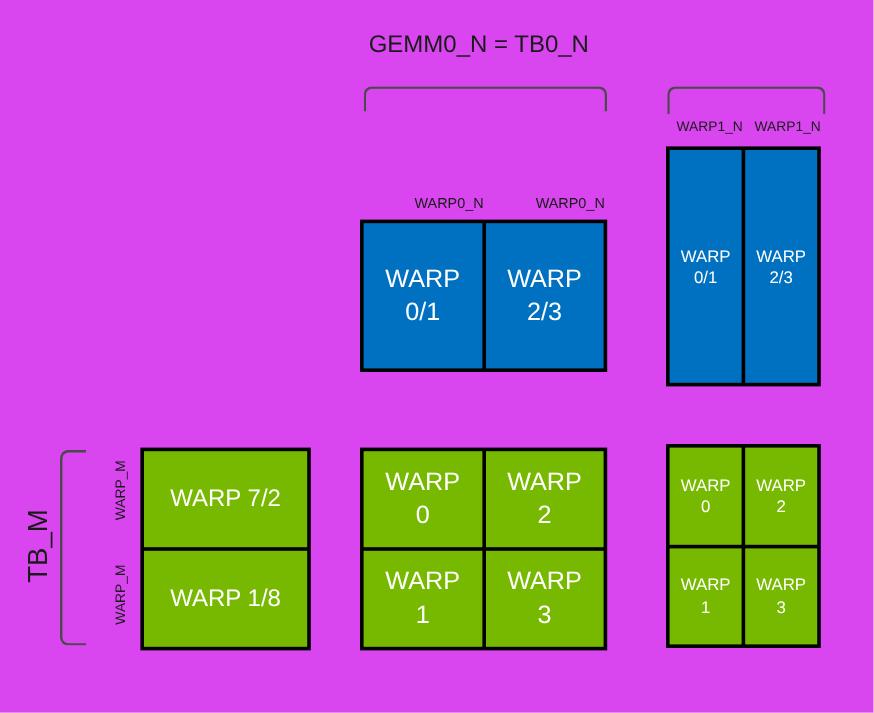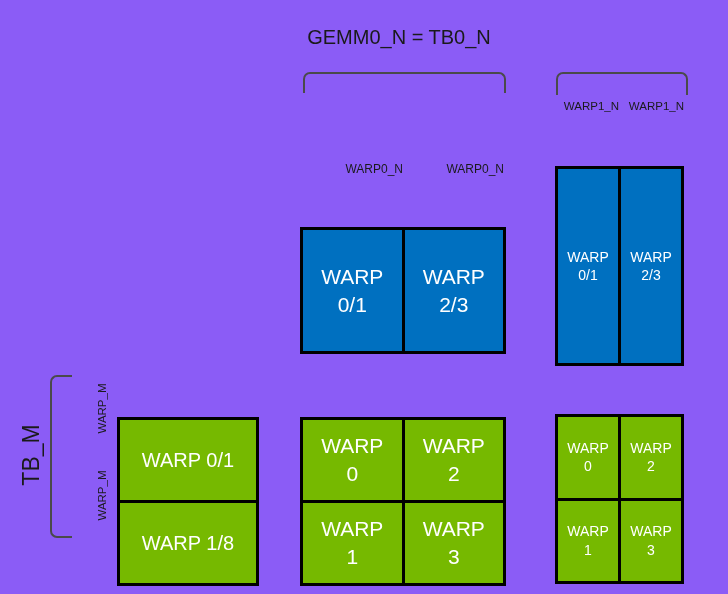--- a/index.html
+++ b/index.html
@@ -8,21 +8,21 @@
     --box-border: #000000;
     --bracket: #4a4a4a;
     --text-dark: #1a1a1a;
     --text-light: #ffffff;
   }
   html, body { margin: 0; padding: 0; background: #ffffff; }
   .canvas {
     position: relative;
     width: 728px;
     height: 594px;
-    background: #8b5cf6;
+    background: #d946ef;
     overflow: hidden;
     font-family: "Liberation Sans", sans-serif;
     color: var(--text-dark);
   }
   .title { position: absolute; font-size: 20px; color: var(--text-dark); }
   #t-gemm0 { left: 293px; top: 26px; width: 212px; text-align: center; white-space: nowrap; }
   #t-gemm1 { left: 563px; top: 9px; width: 160px; line-height: 28px; }
 
   .bracket-top {
     position: absolute;
@@ -68,21 +68,20 @@
   #warpm-0 { left: 71px; top: 402px; width: 60px; height: 13px; font-size: 11.5px; }
   #warpm-1 { left: 71px; top: 489px; width: 60px; height: 13px; font-size: 11.5px; }
 
   .grid {
     position: absolute;
     background: var(--box-border);
     display: grid;
     padding: 3px;
     gap: 3px;
     box-sizing: border-box;
-    margin-top: 44px;
   }
   #grid-center-blue { left: 300px; top: 183px; width: 206px; height: 127px;
     grid-template-columns: 1fr 1fr; font-size: 21px; }
   #grid-right-blue  { left: 555px; top: 122px; width: 129px; height: 200px;
     grid-template-columns: 1fr 1fr; font-size: 14px; }
   #grid-left-green  { left: 117px; top: 373px; width: 142px; height: 169px;
     grid-template-rows: 1fr 1fr; font-size: 20px; }
   #grid-center-green{ left: 300px; top: 373px; width: 206px; height: 169px;
     grid-template-columns: 1fr 1fr; grid-template-rows: 1fr 1fr; font-size: 21px; }
   #grid-right-green { left: 555px; top: 370px; width: 129px; height: 170px;
@@ -140,21 +139,21 @@
       <span>0/1</span>
     </div>
     <div class="cell blue">
       <span>WARP</span>
       <span>2/3</span>
     </div>
   </div>
 
   <div class="grid" id="grid-left-green">
     <div class="cell green">
-      <span>WARP 0/1</span>
+      <span>WARP 7/2</span>
     </div>
     <div class="cell green">
       <span>WARP 1/8</span>
     </div>
   </div>
 
   <div class="grid" id="grid-center-green">
     <div class="cell green">
       <span>WARP</span>
       <span>0</span>

